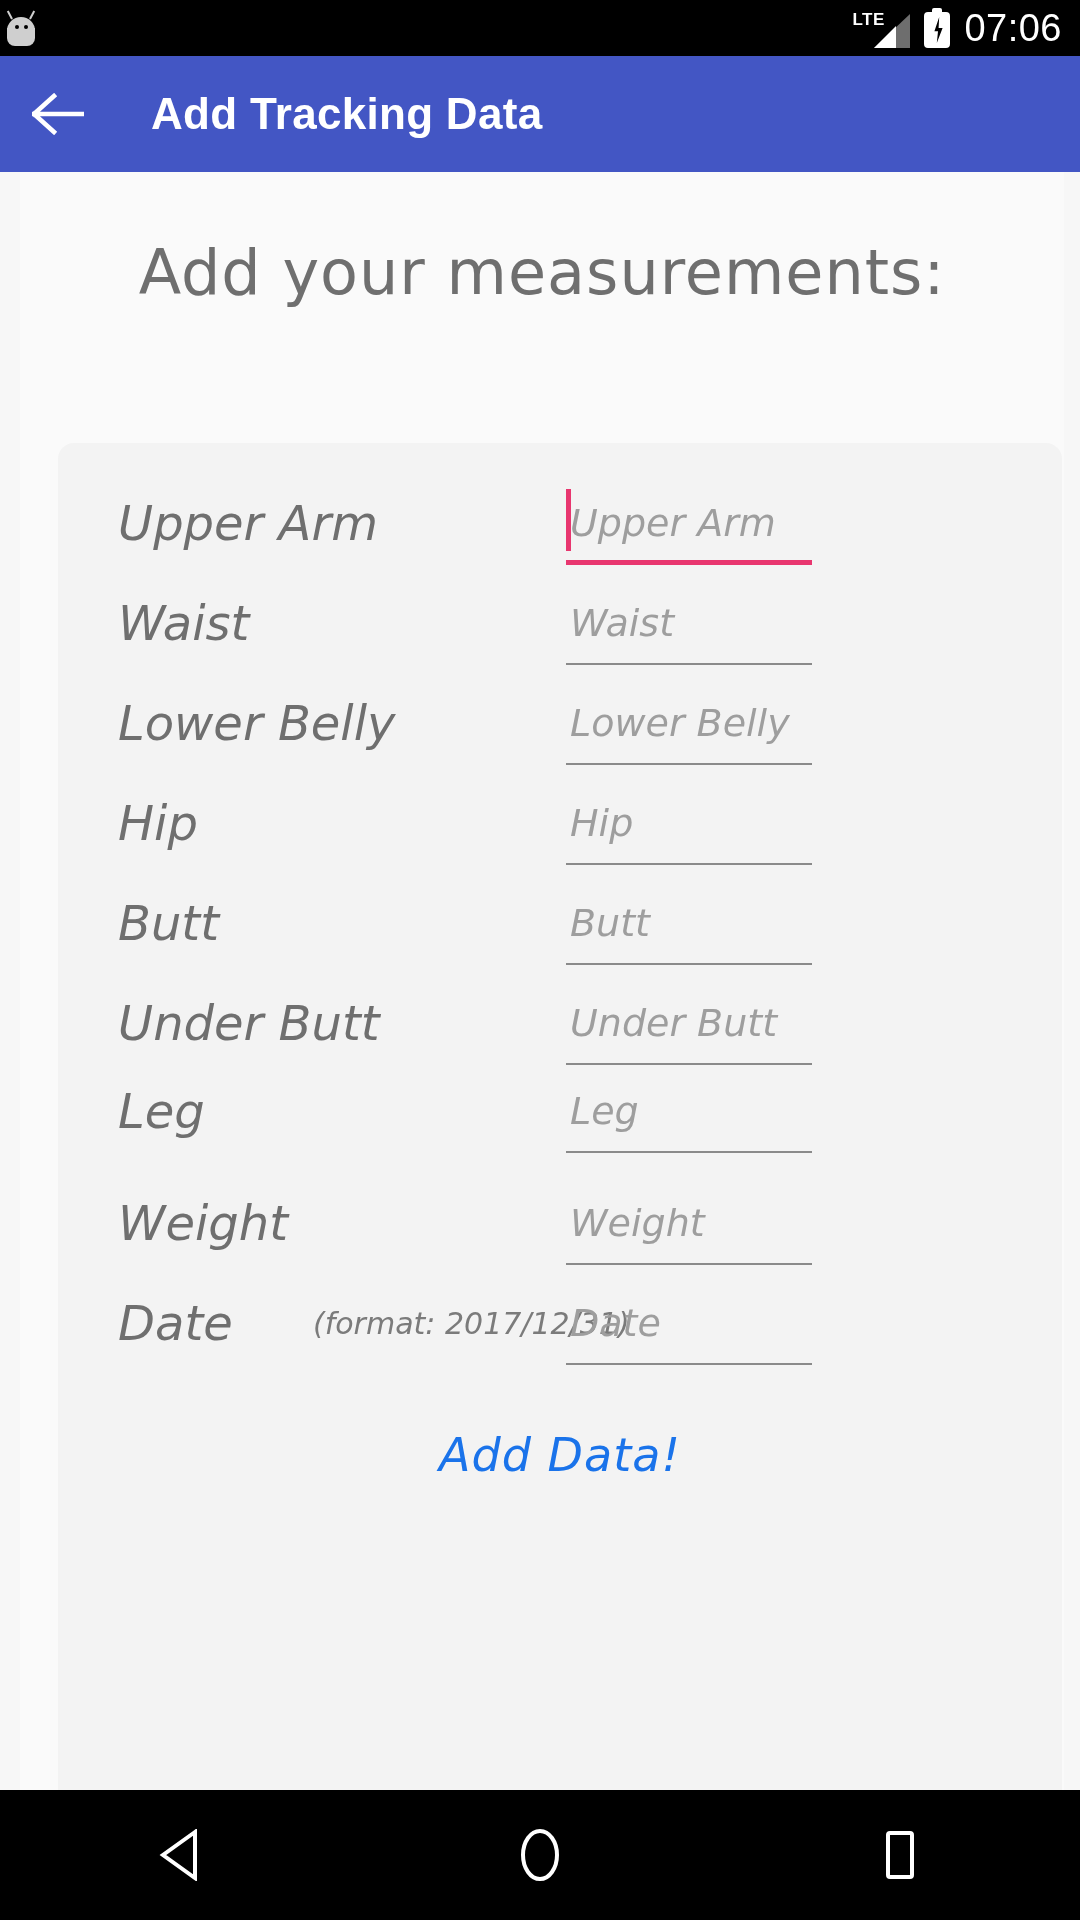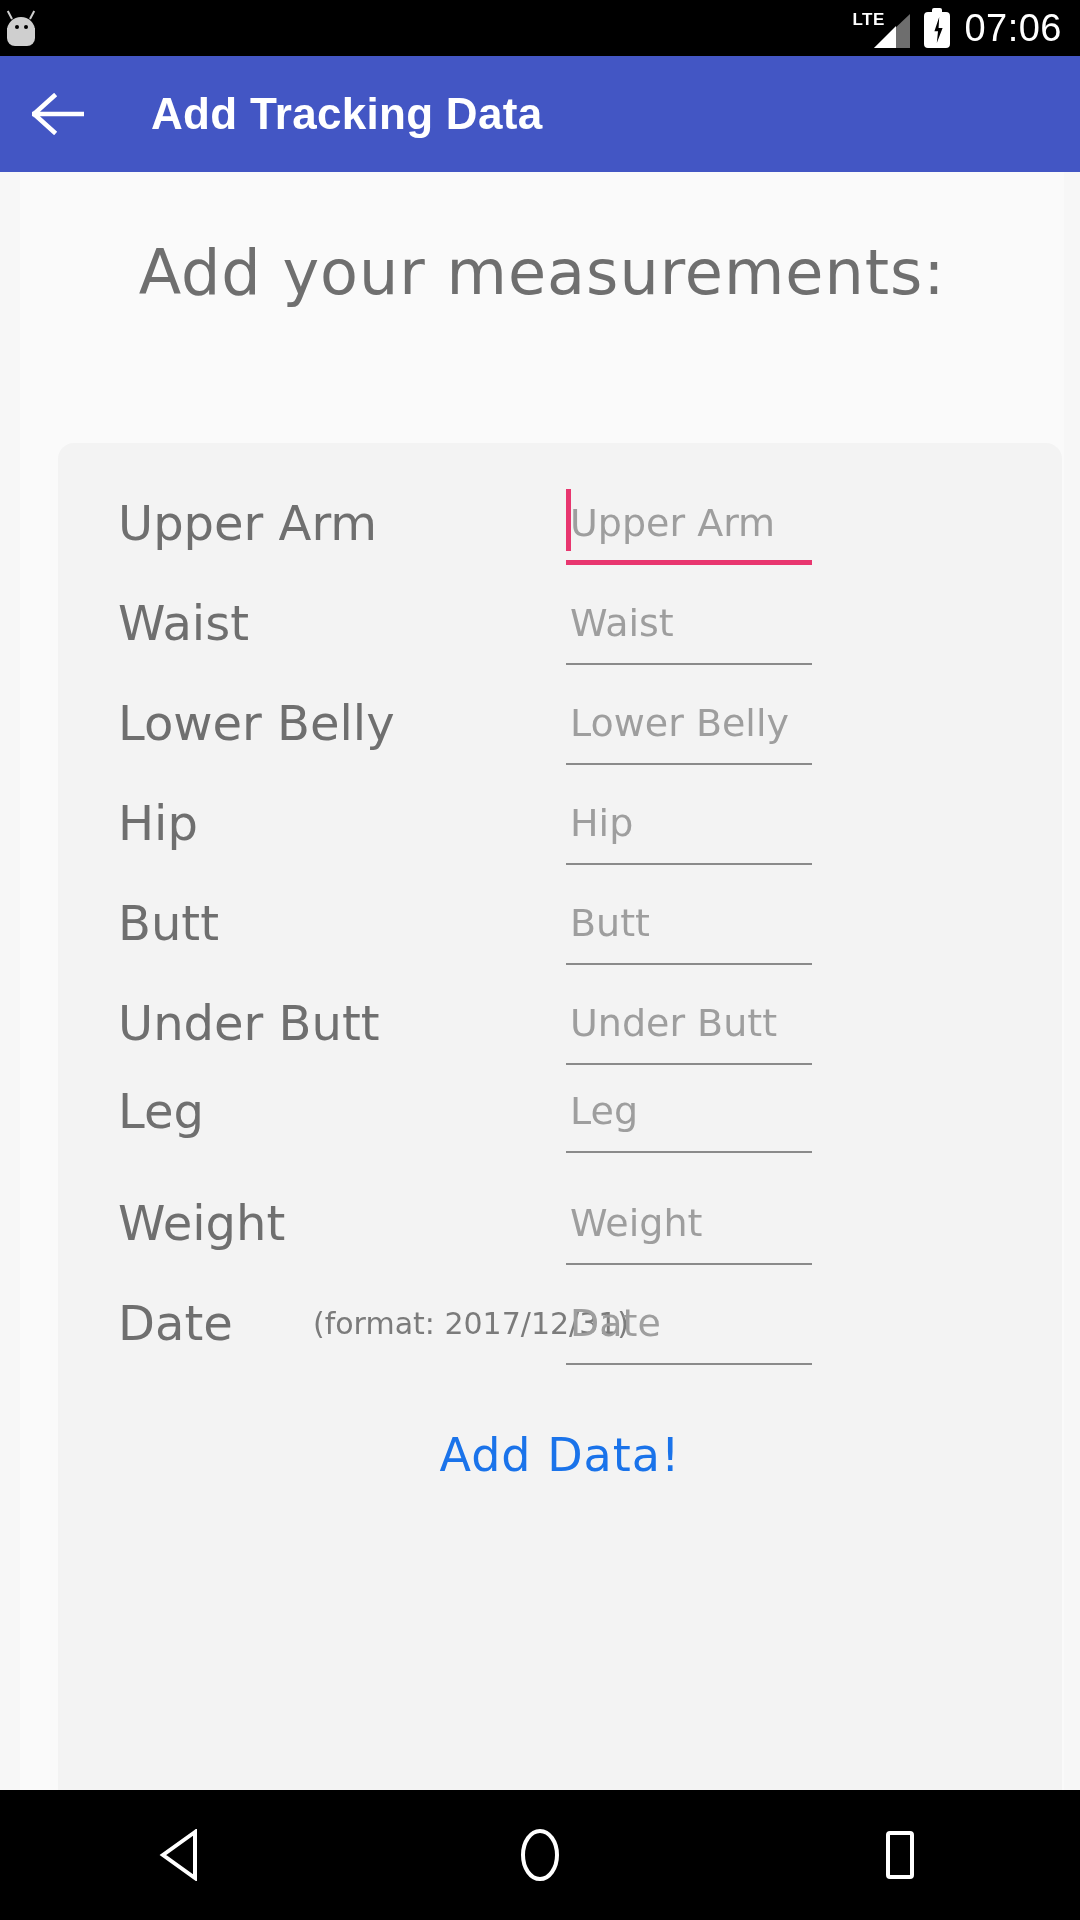--- a/index.html
+++ b/index.html
@@ -98,21 +98,21 @@
   }
   .page-heading{
     margin-top:64px; text-align:center;
     font-family:"DejaVu Sans", sans-serif;
     font-size:62px; font-weight:400; color:#6f6f6f;
     letter-spacing:1px;
   }
 
   .card{
     position:absolute; top:271px; left:38px; width:1004px; height:1347px;
-    background:#f3f3f3; border-radius:16px 16px 0 0;
+    background:#f3f3f3; border-radius:16px 16px 0 0;font-style:italic;
   }
 
   .row{
     position:relative; height:100px; display:flex; align-items:center;
   }
   .row .lbl{
     position:absolute; left:60px;
     font-family:"DejaVu Sans", sans-serif;
     font-size:48px; color:#6f6f6f; white-space:nowrap;
   }

